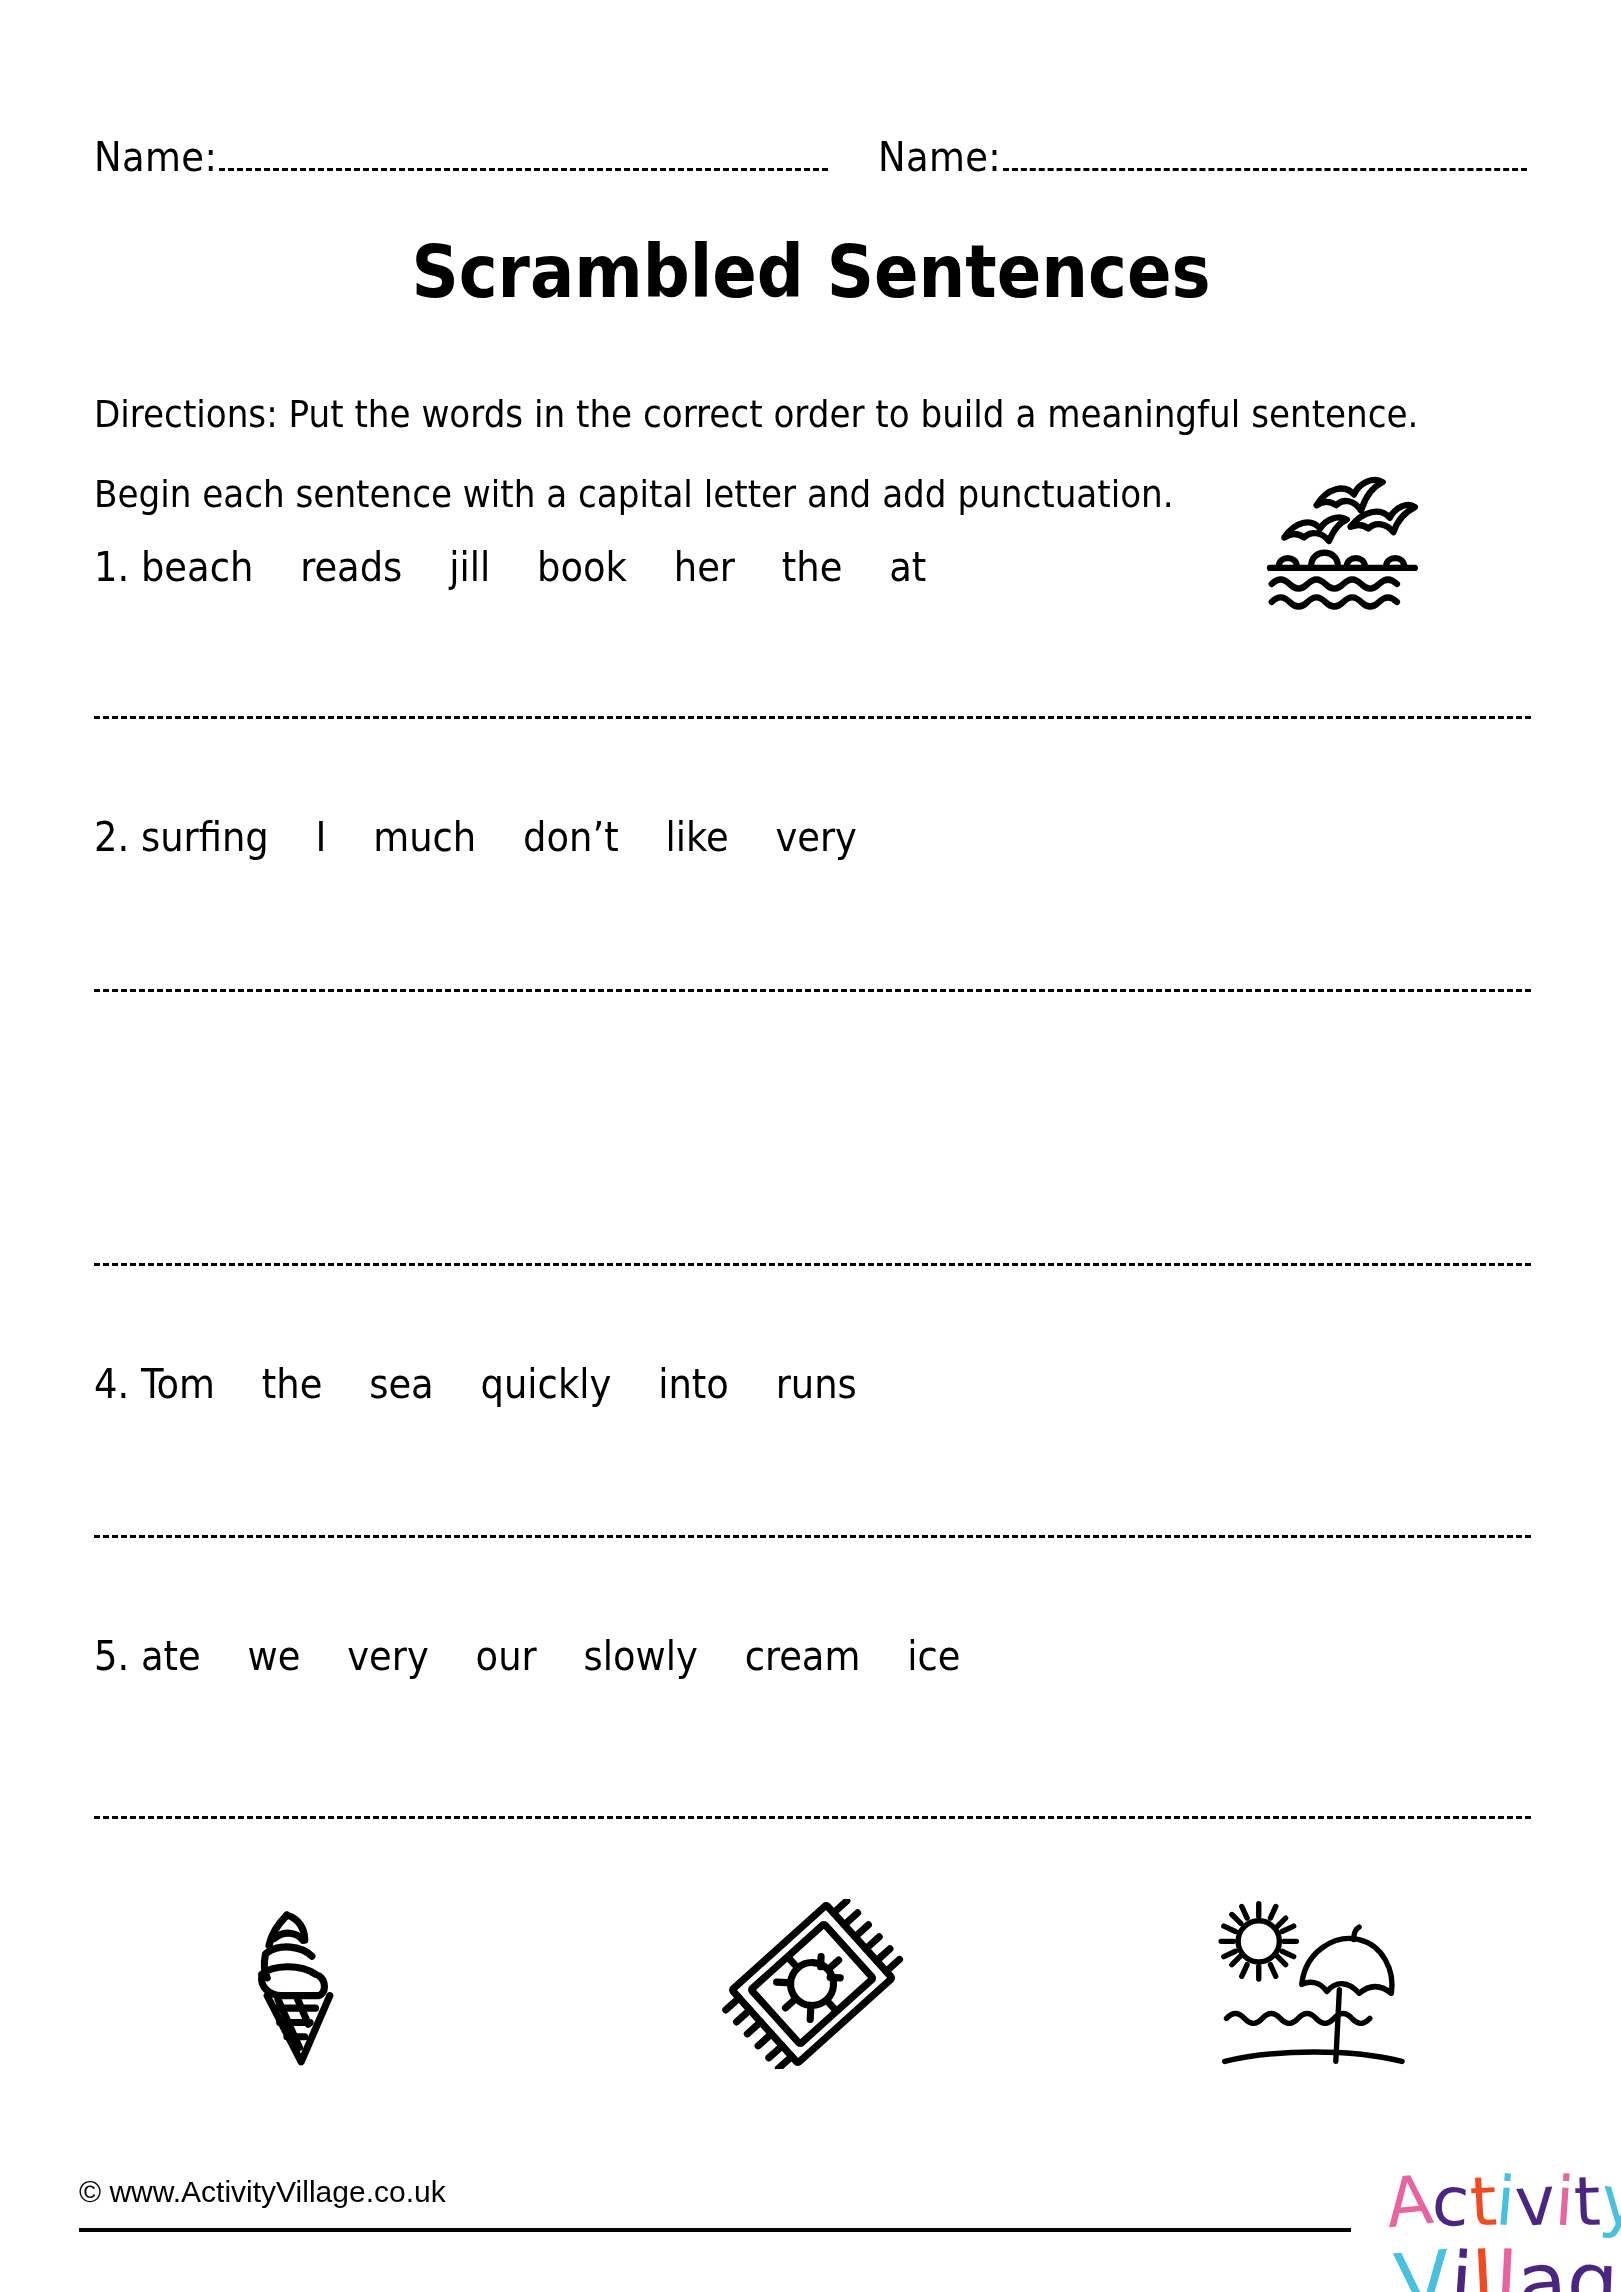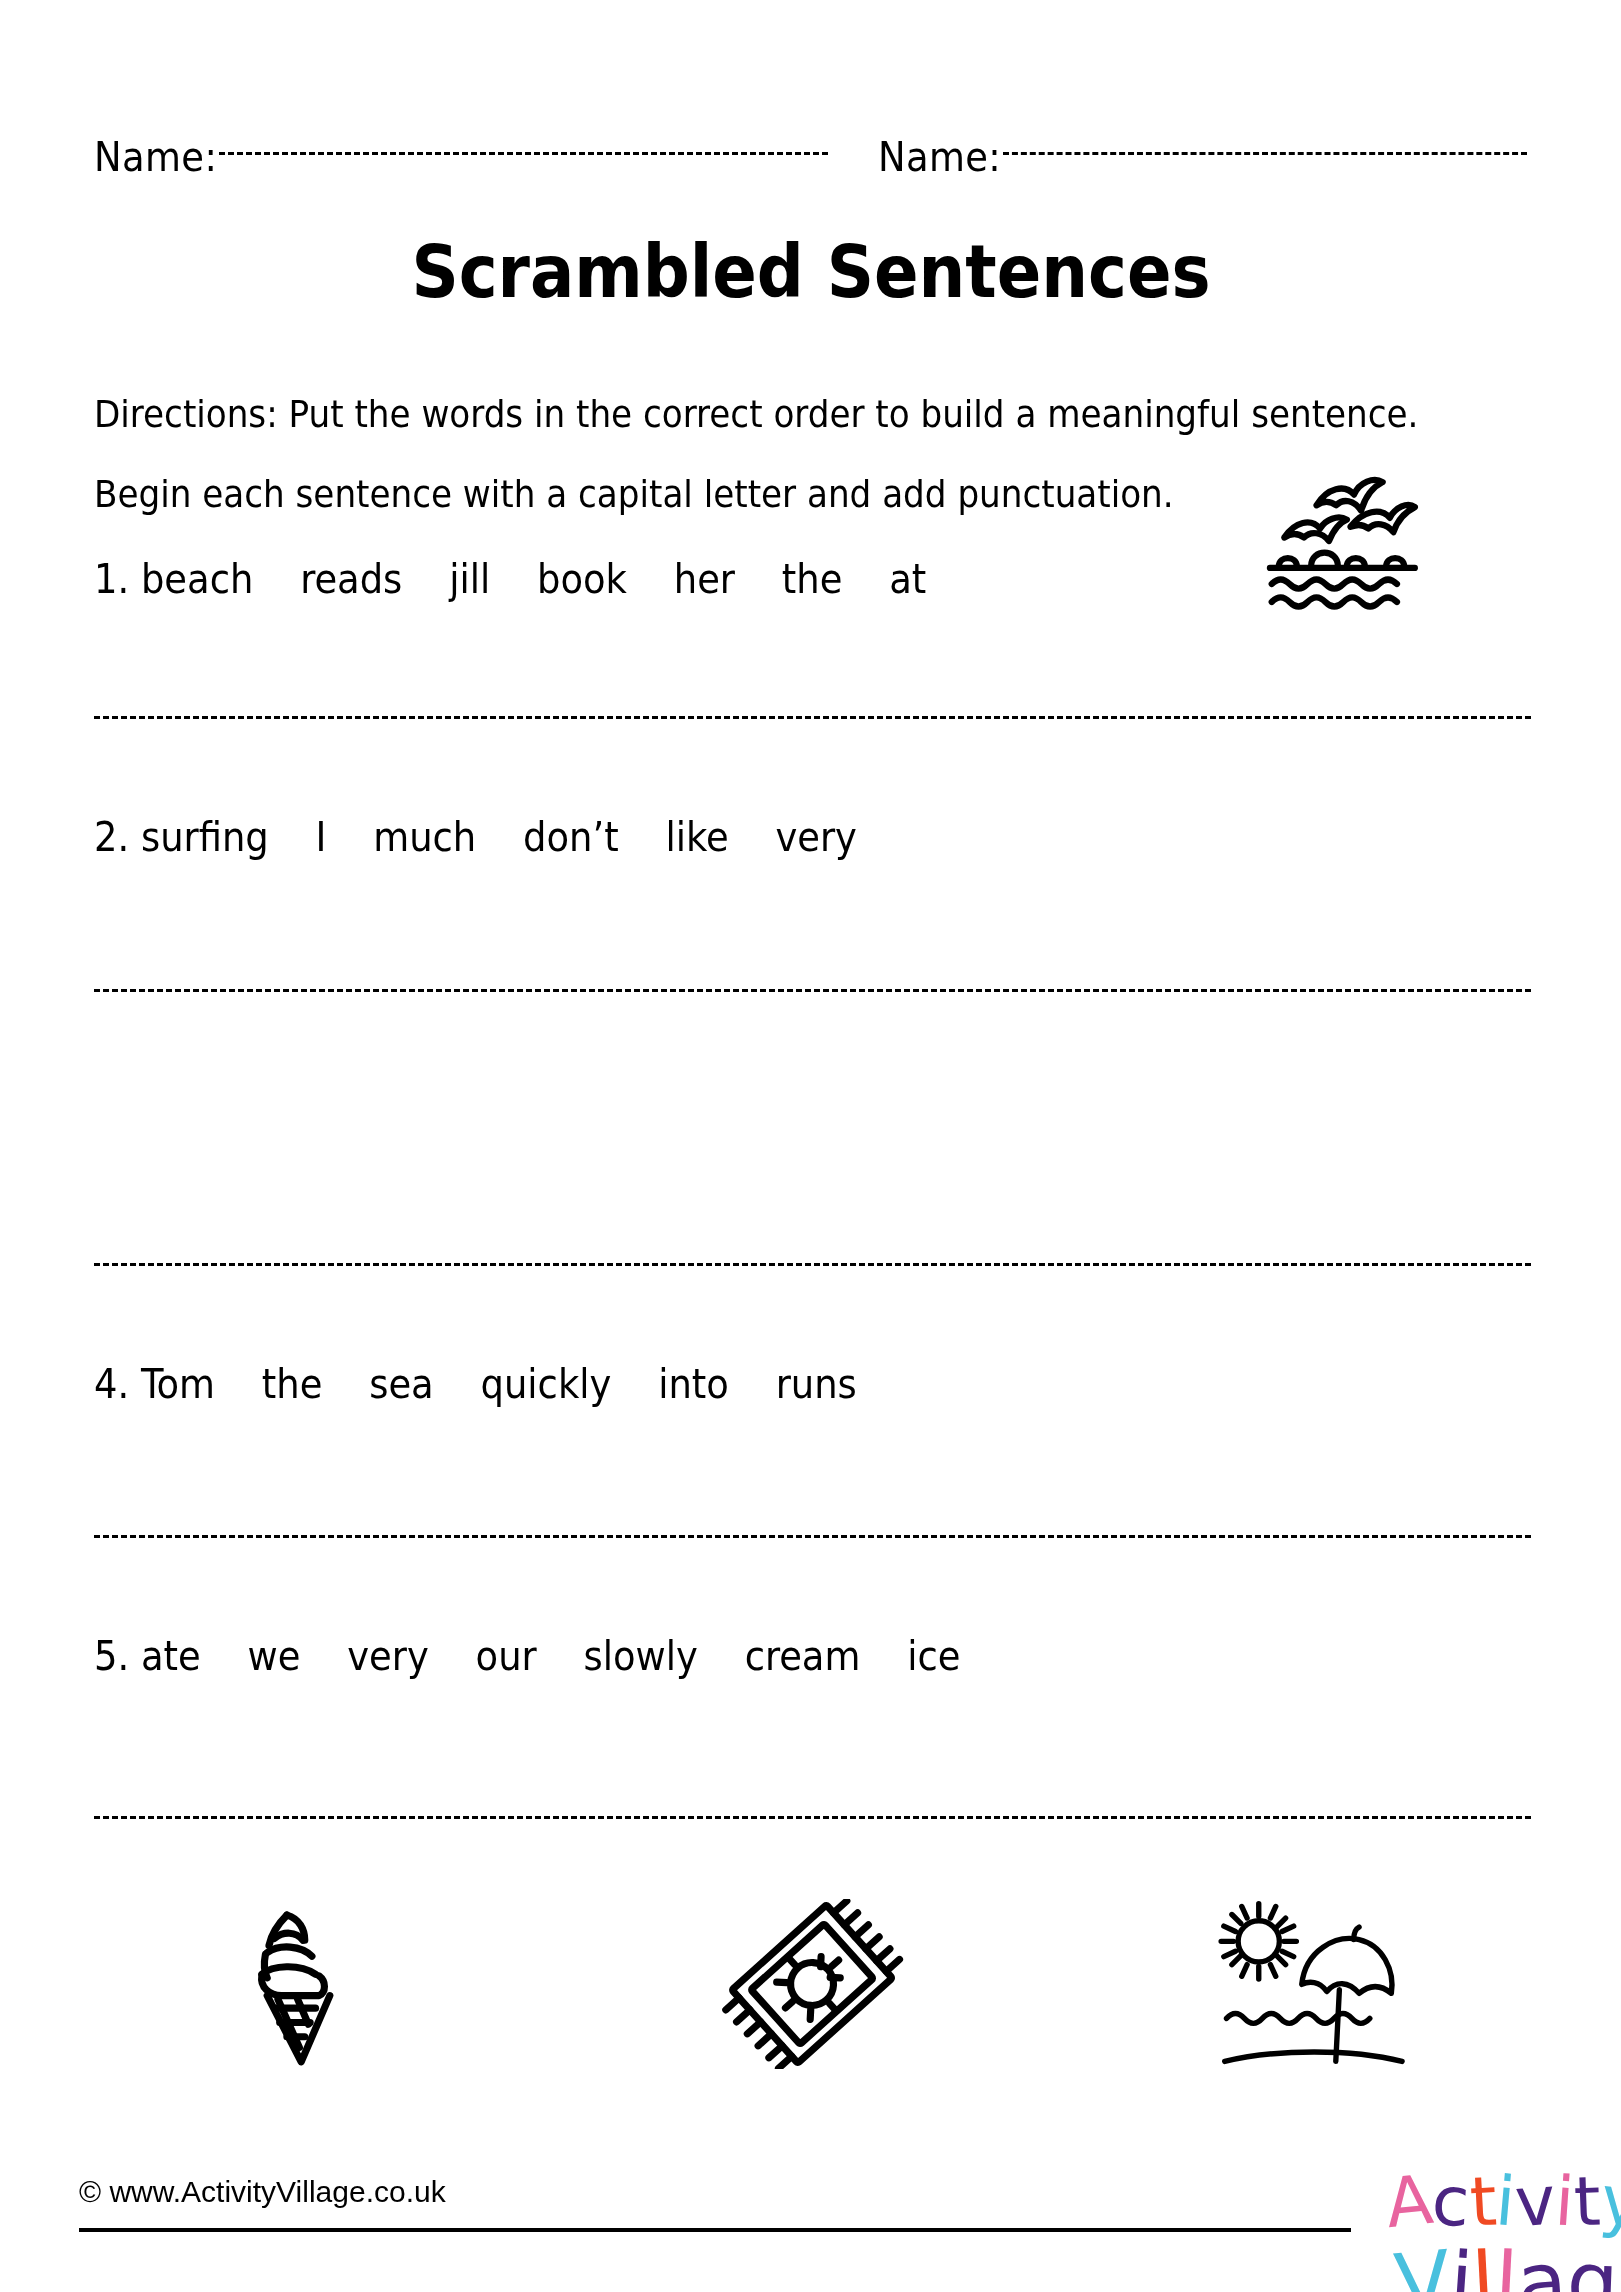--- a/index.html
+++ b/index.html
@@ -22,21 +22,21 @@
     position: absolute;
     left: 94px;
     top: 115px;
     width: 1433px;
     height: 63px;
     display: flex;
     align-items: flex-end;
   }
   .field {
     display: flex;
-    align-items: center;
+    align-items: flex-end;
   }
   .field-label {
     font-size: 41px;
     line-height: 41px;
     letter-spacing: 0.4px;
     white-space: pre;
     font-stretch: condensed;
   }
   .field-rule {
     height: 0;
@@ -161,21 +161,21 @@
     </div>
   </div>
 
   <div class="title">Scrambled Sentences</div>
 
   <div class="directions">
     <div>Directions: Put the words in the correct order to build a meaningful sentence.</div>
     <div>Begin each sentence with a capital letter and add punctuation.</div>
   </div>
 
-  <div class="question" style="top:541px;margin-top:12px;">
+  <div class="question" style="top:541px;">
     <div class="q-text"><span class="q-num">1.</span> <span>beach    reads    jill    book    her    the    at</span></div>
   </div>
   <div class="answer-rule" style="top:716px;"></div>
 
   <div class="question" style="top:811px;">
     <div class="q-text"><span class="q-num">2.</span> <span>surfing    I    much    don’t    like    very</span></div>
   </div>
   <div class="answer-rule" style="top:989px;"></div>
 
   <div class="answer-rule" style="top:1263px;"></div>

